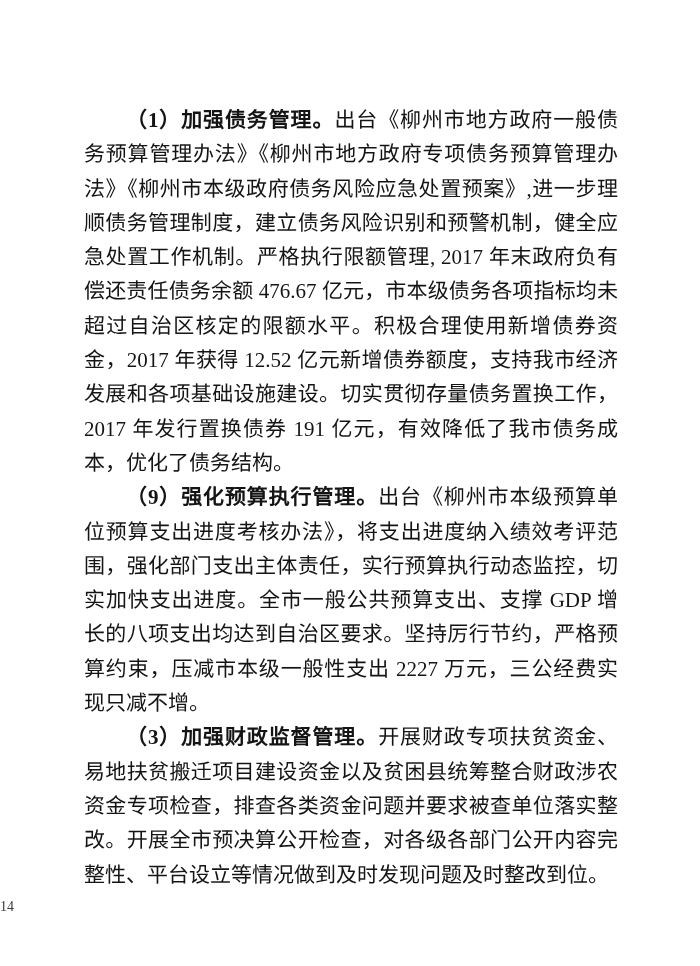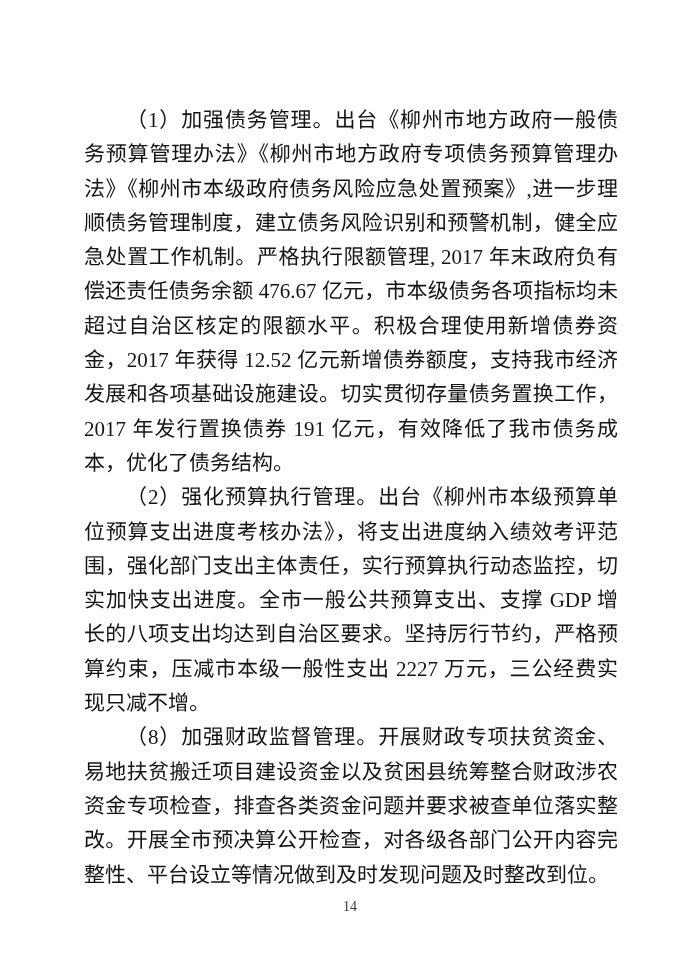--- a/index.html
+++ b/index.html
@@ -27,36 +27,36 @@
     text-align: justify;
     text-justify: inter-ideograph;
   }
   .doc-content p {
     margin: 0;
     padding: 0;
     text-indent: 2em;
     word-break: break-all;
   }
   .para-lead {
-    font-weight: 400;
+    font-weight: 700;
   }
   .page-number {
     position: absolute;
     top: 899px;
     left: 0;
     width: 100%;
-    text-align: center;
+    text-align: left;
     font-size: 14px;
     color: #3a3a3a;
     font-family: "Liberation Serif", "DejaVu Serif", serif;
   }
 </style>
 </head>
 <body>
 
 <div class="doc-page">
   <div class="doc-content">
     <p><span class="para-lead">（1）加强债务管理。</span><span>出台《柳州市地方政府一般债务预算管理办法》《柳州市地方政府专项债务预算管理办法》《柳州市本级政府债务风险应急处置预案》,进一步理顺债务管理制度，建立债务风险识别和预警机制，健全应急处置工作机制。严格执行限额管理, 2017 年末政府负有偿还责任债务余额 476.67 亿元，市本级债务各项指标均未超过自治区核定的限额水平。积极合理使用新增债券资金，2017 年获得 12.52 亿元新增债券额度，支持我市经济发展和各项基础设施建设。切实贯彻存量债务置换工作，2017 年发行置换债券 191 亿元，有效降低了我市债务成本，优化了债务结构。</span></p>
-    <p><span class="para-lead">（2）强化预算执行管理。</span><span>出台《柳州市本级预算单位预算支出进度考核办法》，将支出进度纳入绩效考评范围，强化部门支出主体责任，实行预算执行动态监控，切实加快支出进度。全市一般公共预算支出、支撑 GDP 增长的八项支出均达到自治区要求。坚持厉行节约，严格预算约束，压减市本级一般性支出 2227 万元，三公经费实现只减不增。</span></p>
-    <p><span class="para-lead">（8）加强财政监督管理。</span><span>开展财政专项扶贫资金、易地扶贫搬迁项目建设资金以及贫困县统筹整合财政涉农资金专项检查，排查各类资金问题并要求被查单位落实整改。开展全市预决算公开检查，对各级各部门公开内容完整性、平台设立等情况做到及时发现问题及时整改到位。</span></p>
+    <p><span class="para-lead">（9）强化预算执行管理。</span><span>出台《柳州市本级预算单位预算支出进度考核办法》，将支出进度纳入绩效考评范围，强化部门支出主体责任，实行预算执行动态监控，切实加快支出进度。全市一般公共预算支出、支撑 GDP 增长的八项支出均达到自治区要求。坚持厉行节约，严格预算约束，压减市本级一般性支出 2227 万元，三公经费实现只减不增。</span></p>
+    <p><span class="para-lead">（3）加强财政监督管理。</span><span>开展财政专项扶贫资金、易地扶贫搬迁项目建设资金以及贫困县统筹整合财政涉农资金专项检查，排查各类资金问题并要求被查单位落实整改。开展全市预决算公开检查，对各级各部门公开内容完整性、平台设立等情况做到及时发现问题及时整改到位。</span></p>
   </div>
   <div class="page-number">14</div>
 </div>
 
 </body></html>

